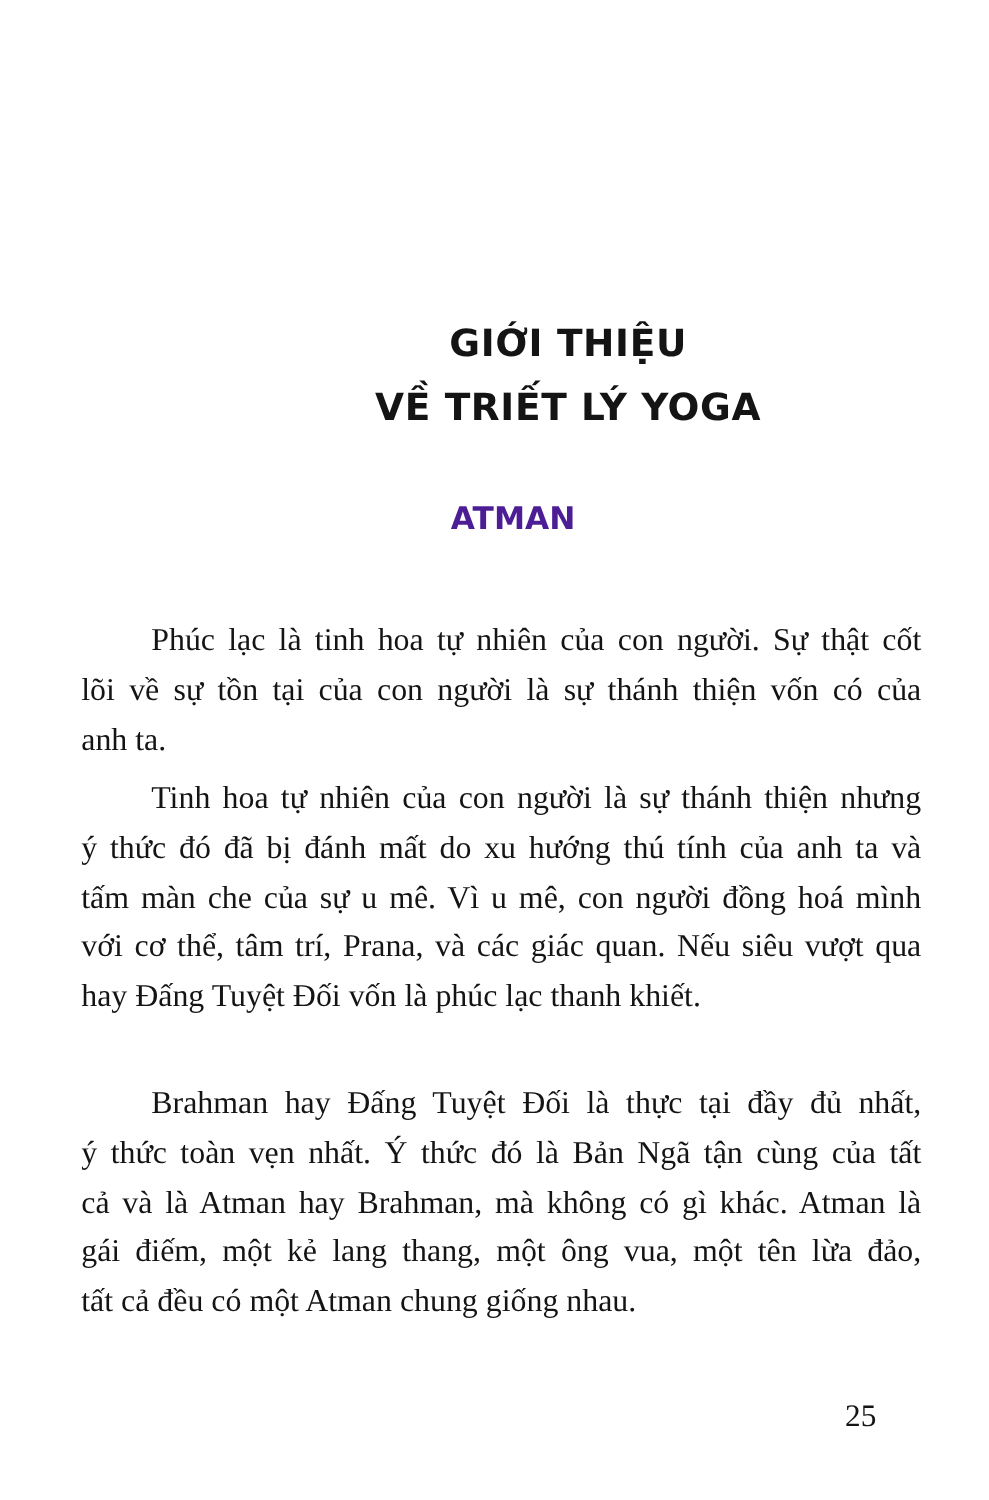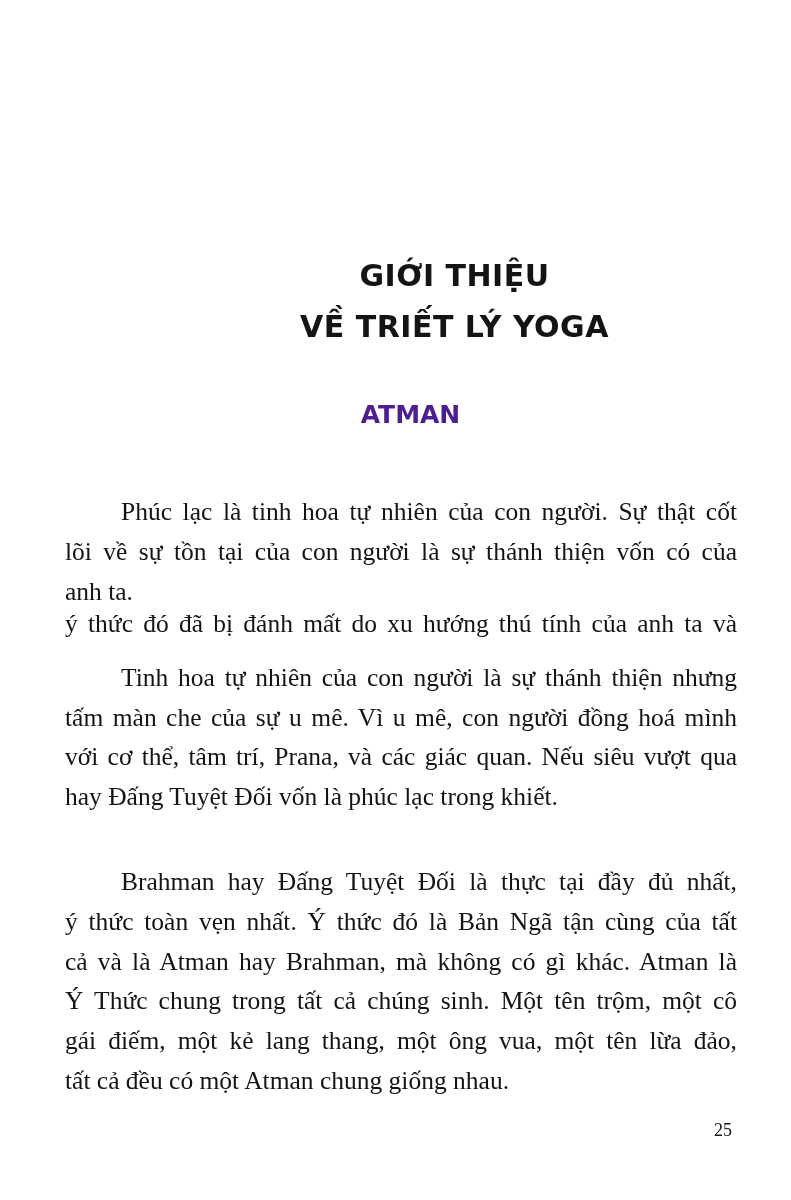--- a/index.html
+++ b/index.html
@@ -26,21 +26,21 @@
   }
   .para {
     position: absolute; left: 0; width: 672px; margin: 0;
     text-align: justify; text-align-last: left; text-indent: 56px;
   }
   .para .ln { display: block; white-space: nowrap; text-align: justify; text-align-last: justify; }
   .para .ln.last { text-align-last: left; }
   .para .ln.first { padding-left: 56px; margin-top: 14px; }
   .page-number {
     position: absolute; left: 676px; top: 1120px;
-    font-family: "Liberation Serif", serif; font-size: 18px; color: #141414; margin-left: 38px;
+    font-family: "Liberation Serif", serif; font-size: 25px; color: #141414;
   }
 </style>
 </head>
 <body>
 
 <div class="page">
 
   <div class="chapter-title">
     <span class="line">GIỚI THIỆU</span>
     <span class="line">VỀ TRIẾT LÝ YOGA</span>
@@ -49,31 +49,30 @@
   <div class="section-title">ATMAN</div>
 
   <div class="body-text" style="top:478px;">
     <div class="para" style="top:0px; text-indent:0;">
       <span class="ln first">Phúc lạc là tinh hoa tự nhiên của con người. Sự thật cốt</span>
       <span class="ln">lõi về sự tồn tại của con người là sự thánh thiện vốn có của</span>
       <span class="ln last">anh ta.</span>
     </div>
 
     <div class="para" style="top:126px; text-indent:0;">
+      <span class="ln first">Tinh hoa tự nhiên của con người là sự thánh thiện nhưng</span>
       <span class="ln">ý thức đó đã bị đánh mất do xu hướng thú tính của anh ta và</span>
-      <span class="ln first">Tinh hoa tự nhiên của con người là sự thánh thiện nhưng</span>
       <span class="ln">tấm màn che của sự u mê. Vì u mê, con người đồng hoá mình</span>
       <span class="ln">với cơ thể, tâm trí, Prana, và các giác quan. Nếu siêu vượt qua</span>
-      <span class="ln last">hay Đấng Tuyệt Đối vốn là phúc lạc trong khiết.</span>
+      <span class="ln last">hay Đấng Tuyệt Đối vốn là phúc lạc thanh khiết.</span>
     </div>
 
     <div class="para" style="top:370px; text-indent:0;">
       <span class="ln first">Brahman hay Đấng Tuyệt Đối là thực tại đầy đủ nhất,</span>
       <span class="ln">ý thức toàn vẹn nhất. Ý thức đó là Bản Ngã tận cùng của tất</span>
       <span class="ln">cả và là Atman hay Brahman, mà không có gì khác. Atman là</span>
-      <span class="ln">Ý Thức chung trong tất cả chúng sinh. Một tên trộm, một cô</span>
       <span class="ln">gái điếm, một kẻ lang thang, một ông vua, một tên lừa đảo,</span>
       <span class="ln last">tất cả đều có một Atman chung giống nhau.</span>
     </div>
   </div>
 
   <div class="page-number">25</div>
 </div>
 
 </body></html>

